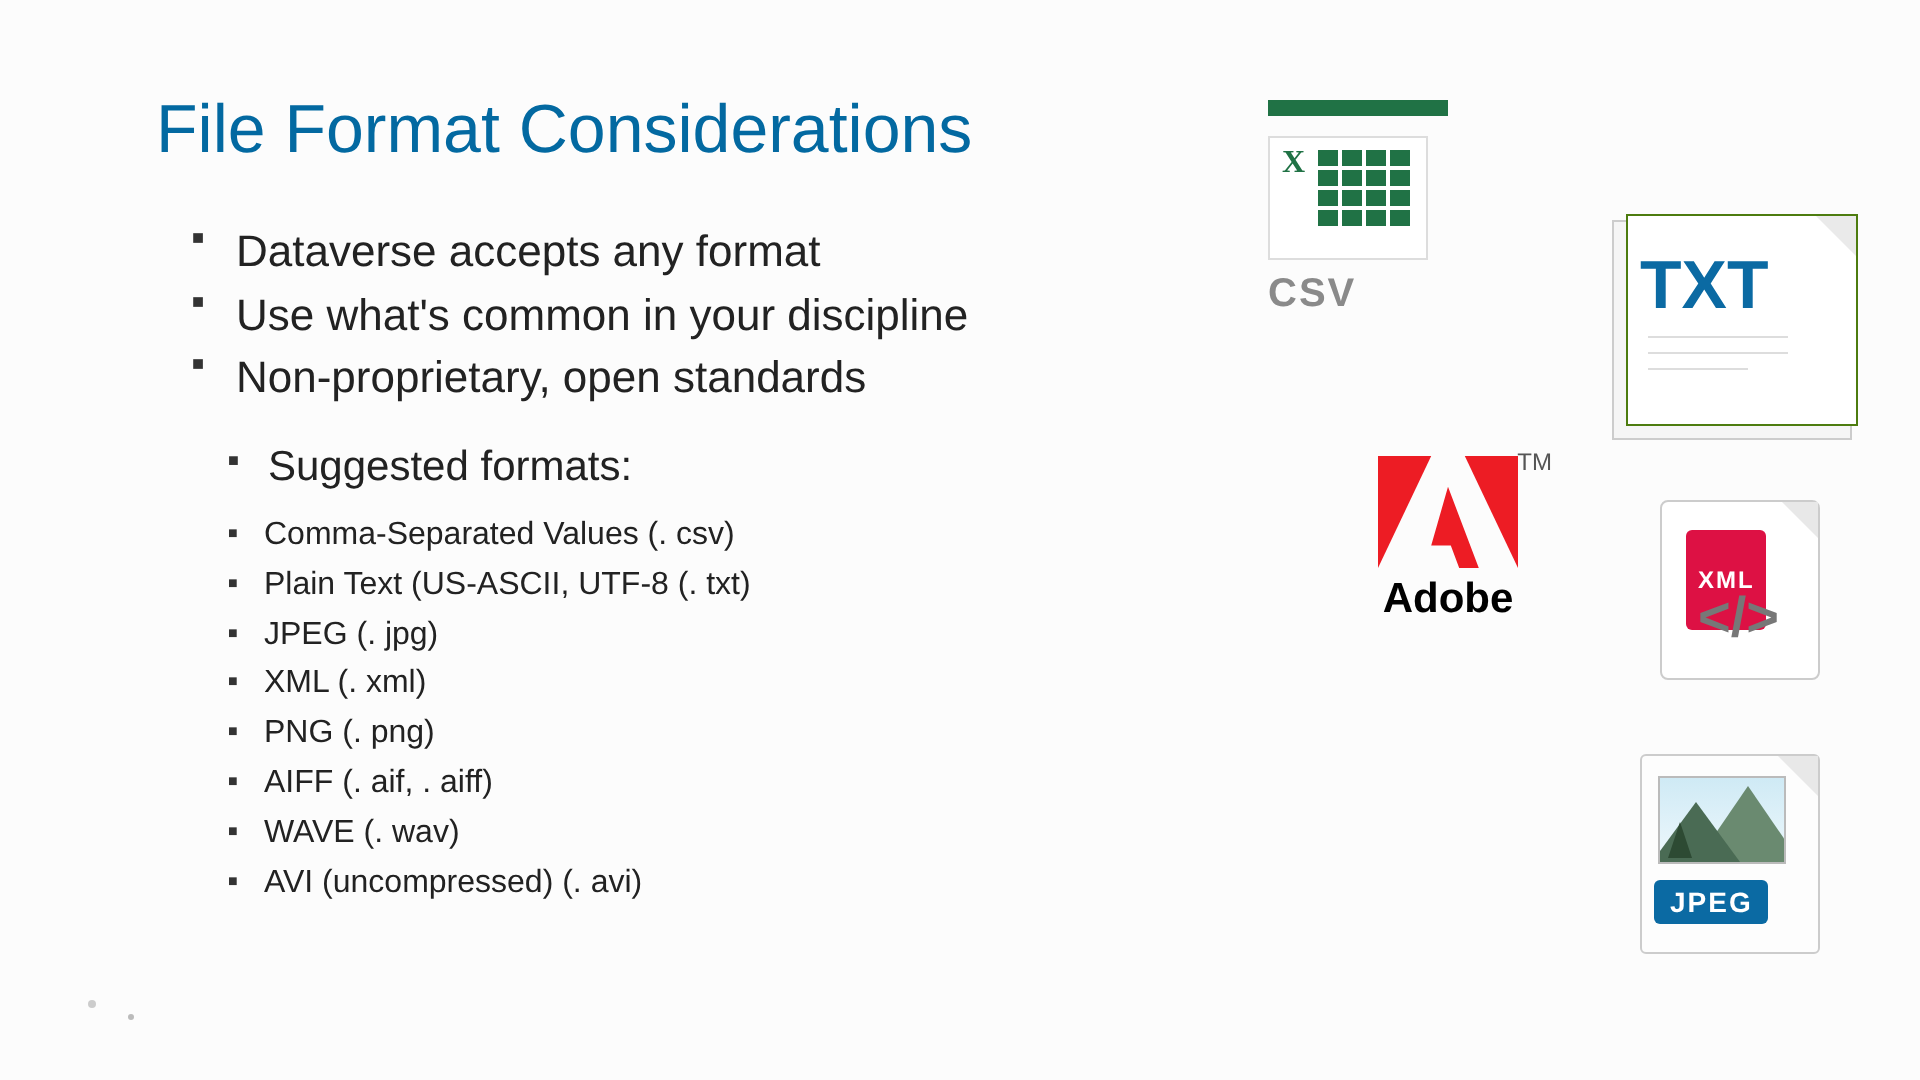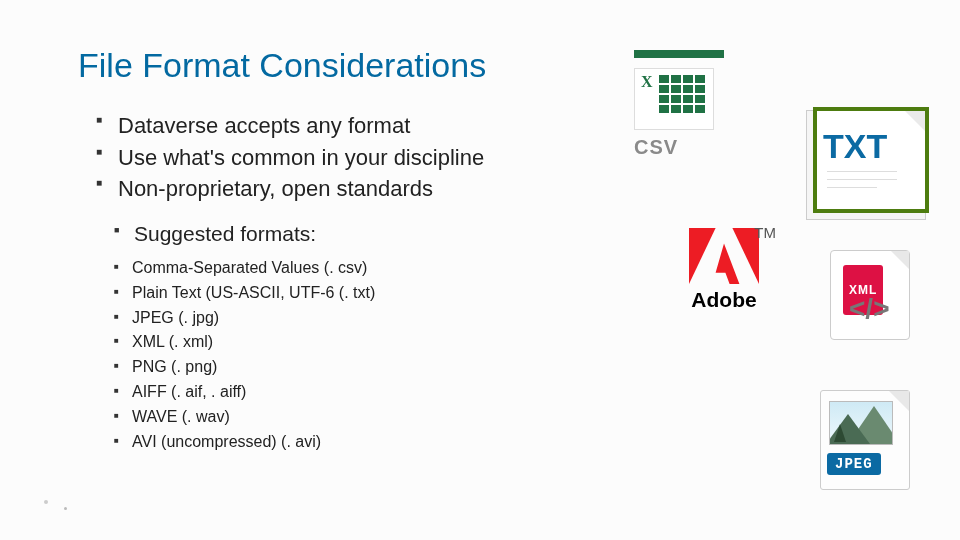--- a/index.html
+++ b/index.html
@@ -133,42 +133,42 @@
   .txt { right: 0; top: 70px; width: 130px; }
   .txt .page {
     position: relative;
     width: 120px; height: 110px;
     background: #f5f5f5;
     border: 1px solid #ccc;
   }
   .txt .page2 {
     position: absolute; right: -4px; top: -4px;
     width: 116px; height: 106px;
-    background: #fff; border:4px solid #4d7c0f;
+    background: #fff; border:1px solid #4d7c0f;
   }
   .txt .fold {
     position: absolute; right: 0; top: 0;
     width: 0; height: 0;
     border-top: 20px solid #eaeaea;
     border-left: 20px solid transparent;
   }
   .txt .line { position:absolute; left:10px; height:1px; background:#ddd; width:70px;}
   .txt .line.l1{top:60px;} .txt .line.l2{top:68px;} .txt .line.l3{top:76px;width:50px;}
   .txt .label {
     position: absolute; left: 6px; top: 16px;
     font-size: 34px; font-weight: 700;
     color: #0b6aa3;
     font-family: "Arial Narrow", Arial, sans-serif;
     letter-spacing: 0px;
   }
 
   
   .adobe { left: 48px; top: 188px; width: 120px; text-align:center;}
   .adobe svg { width: 72px; height: 56px; display:block; margin:0 auto;}
-  .adobe .tm { font-size: 15px; color:#555; position:absolute; right:8px; top:-4px;}
+  .adobe .tm { font-size: 12px; color:#555; position:absolute; right:8px; top:-4px;}
   .adobe .label {
     margin-top: 4px;
     font-size: 21px; font-weight: 700; color:#000000;
     font-family: "Myriad Pro", Arial, sans-serif;
   }
 
   
   .xml { right: 6px; top: 210px; width: 100px; }
   .xml .page {
     width: 80px; height: 90px;
@@ -187,21 +187,21 @@
     padding:18px 6px; border-radius:3px;
     letter-spacing:1px;
   }
   .xml .code {
     position:absolute; left:18px; top:42px;
     font-size:28px; color:#777; font-weight:700;
     font-family: Arial, sans-serif;
   }
 
   
-  .jpeg { right: 6px; top: 350px; width: 110px; font-family: Liberation Mono, monospace; }
+  .jpeg { right: 6px; top: 337px; width: 110px; }
   .jpeg .page {
     width: 90px; height: 100px;
     background:#fdfdfd; border:1px solid #ccc;
     position:relative; border-radius:3px;
   }
   .jpeg .fold {
     position:absolute; right:0; top:0;
     width:0;height:0;border-top:20px solid #e8e8e8;border-left:20px solid transparent;
   }
   .jpeg .photo {
@@ -249,21 +249,21 @@
     <li>Use what's common in your discipline</li>
     <li>Non-proprietary, open standards</li>
   </ul>
 
   <ul class="sub1">
     <li>Suggested formats:</li>
   </ul>
 
   <ul class="sub2">
     <li>Comma-Separated Values (. csv)</li>
-    <li>Plain Text (US-ASCII, UTF-6 (. txt)</li>
+    <li>Plain Text (US-ASCII, UTF-8 (. txt)</li>
     <li>JPEG (. jpg)</li>
     <li>XML (. xml)</li>
     <li>PNG (. png)</li>
     <li>AIFF (. aif, . aiff)</li>
     <li>WAVE (. wav)</li>
     <li>AVI (uncompressed) (. avi)</li>
   </ul>
 
   <div class="dot d1"></div>
   <div class="dot d2"></div>

